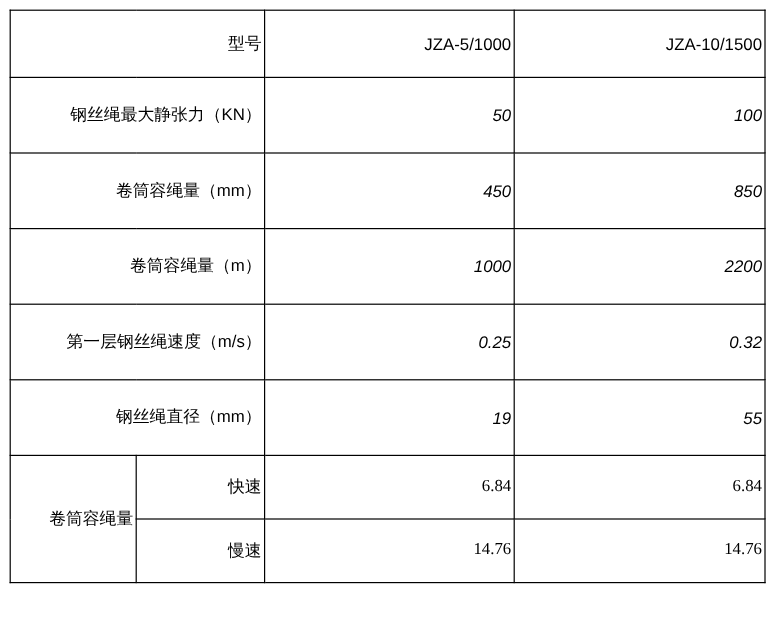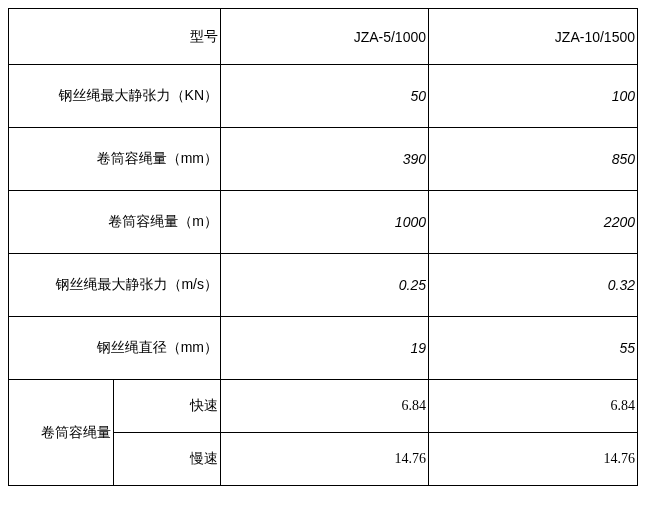--- a/index.html
+++ b/index.html
@@ -79,32 +79,32 @@
       </tr>
 
       <tr>
         <td class="label" colspan="2">钢丝绳最大静张力（KN）</td>
         <td class="value">50</td>
         <td class="value">100</td>
       </tr>
 
       <tr>
         <td class="label" colspan="2">卷筒容绳量（mm）</td>
-        <td class="value">390</td>
+        <td class="value">450</td>
         <td class="value">850</td>
       </tr>
 
       <tr>
         <td class="label" colspan="2">卷筒容绳量（m）</td>
         <td class="value">1000</td>
         <td class="value">2200</td>
       </tr>
 
       <tr>
-        <td class="label" colspan="2">钢丝绳最大静张力（m/s）</td>
+        <td class="label" colspan="2">第一层钢丝绳速度（m/s）</td>
         <td class="value">0.25</td>
         <td class="value">0.32</td>
       </tr>
 
       <tr>
         <td class="label" colspan="2">钢丝绳直径（mm）</td>
         <td class="value">19</td>
         <td class="value">55</td>
       </tr>
 

